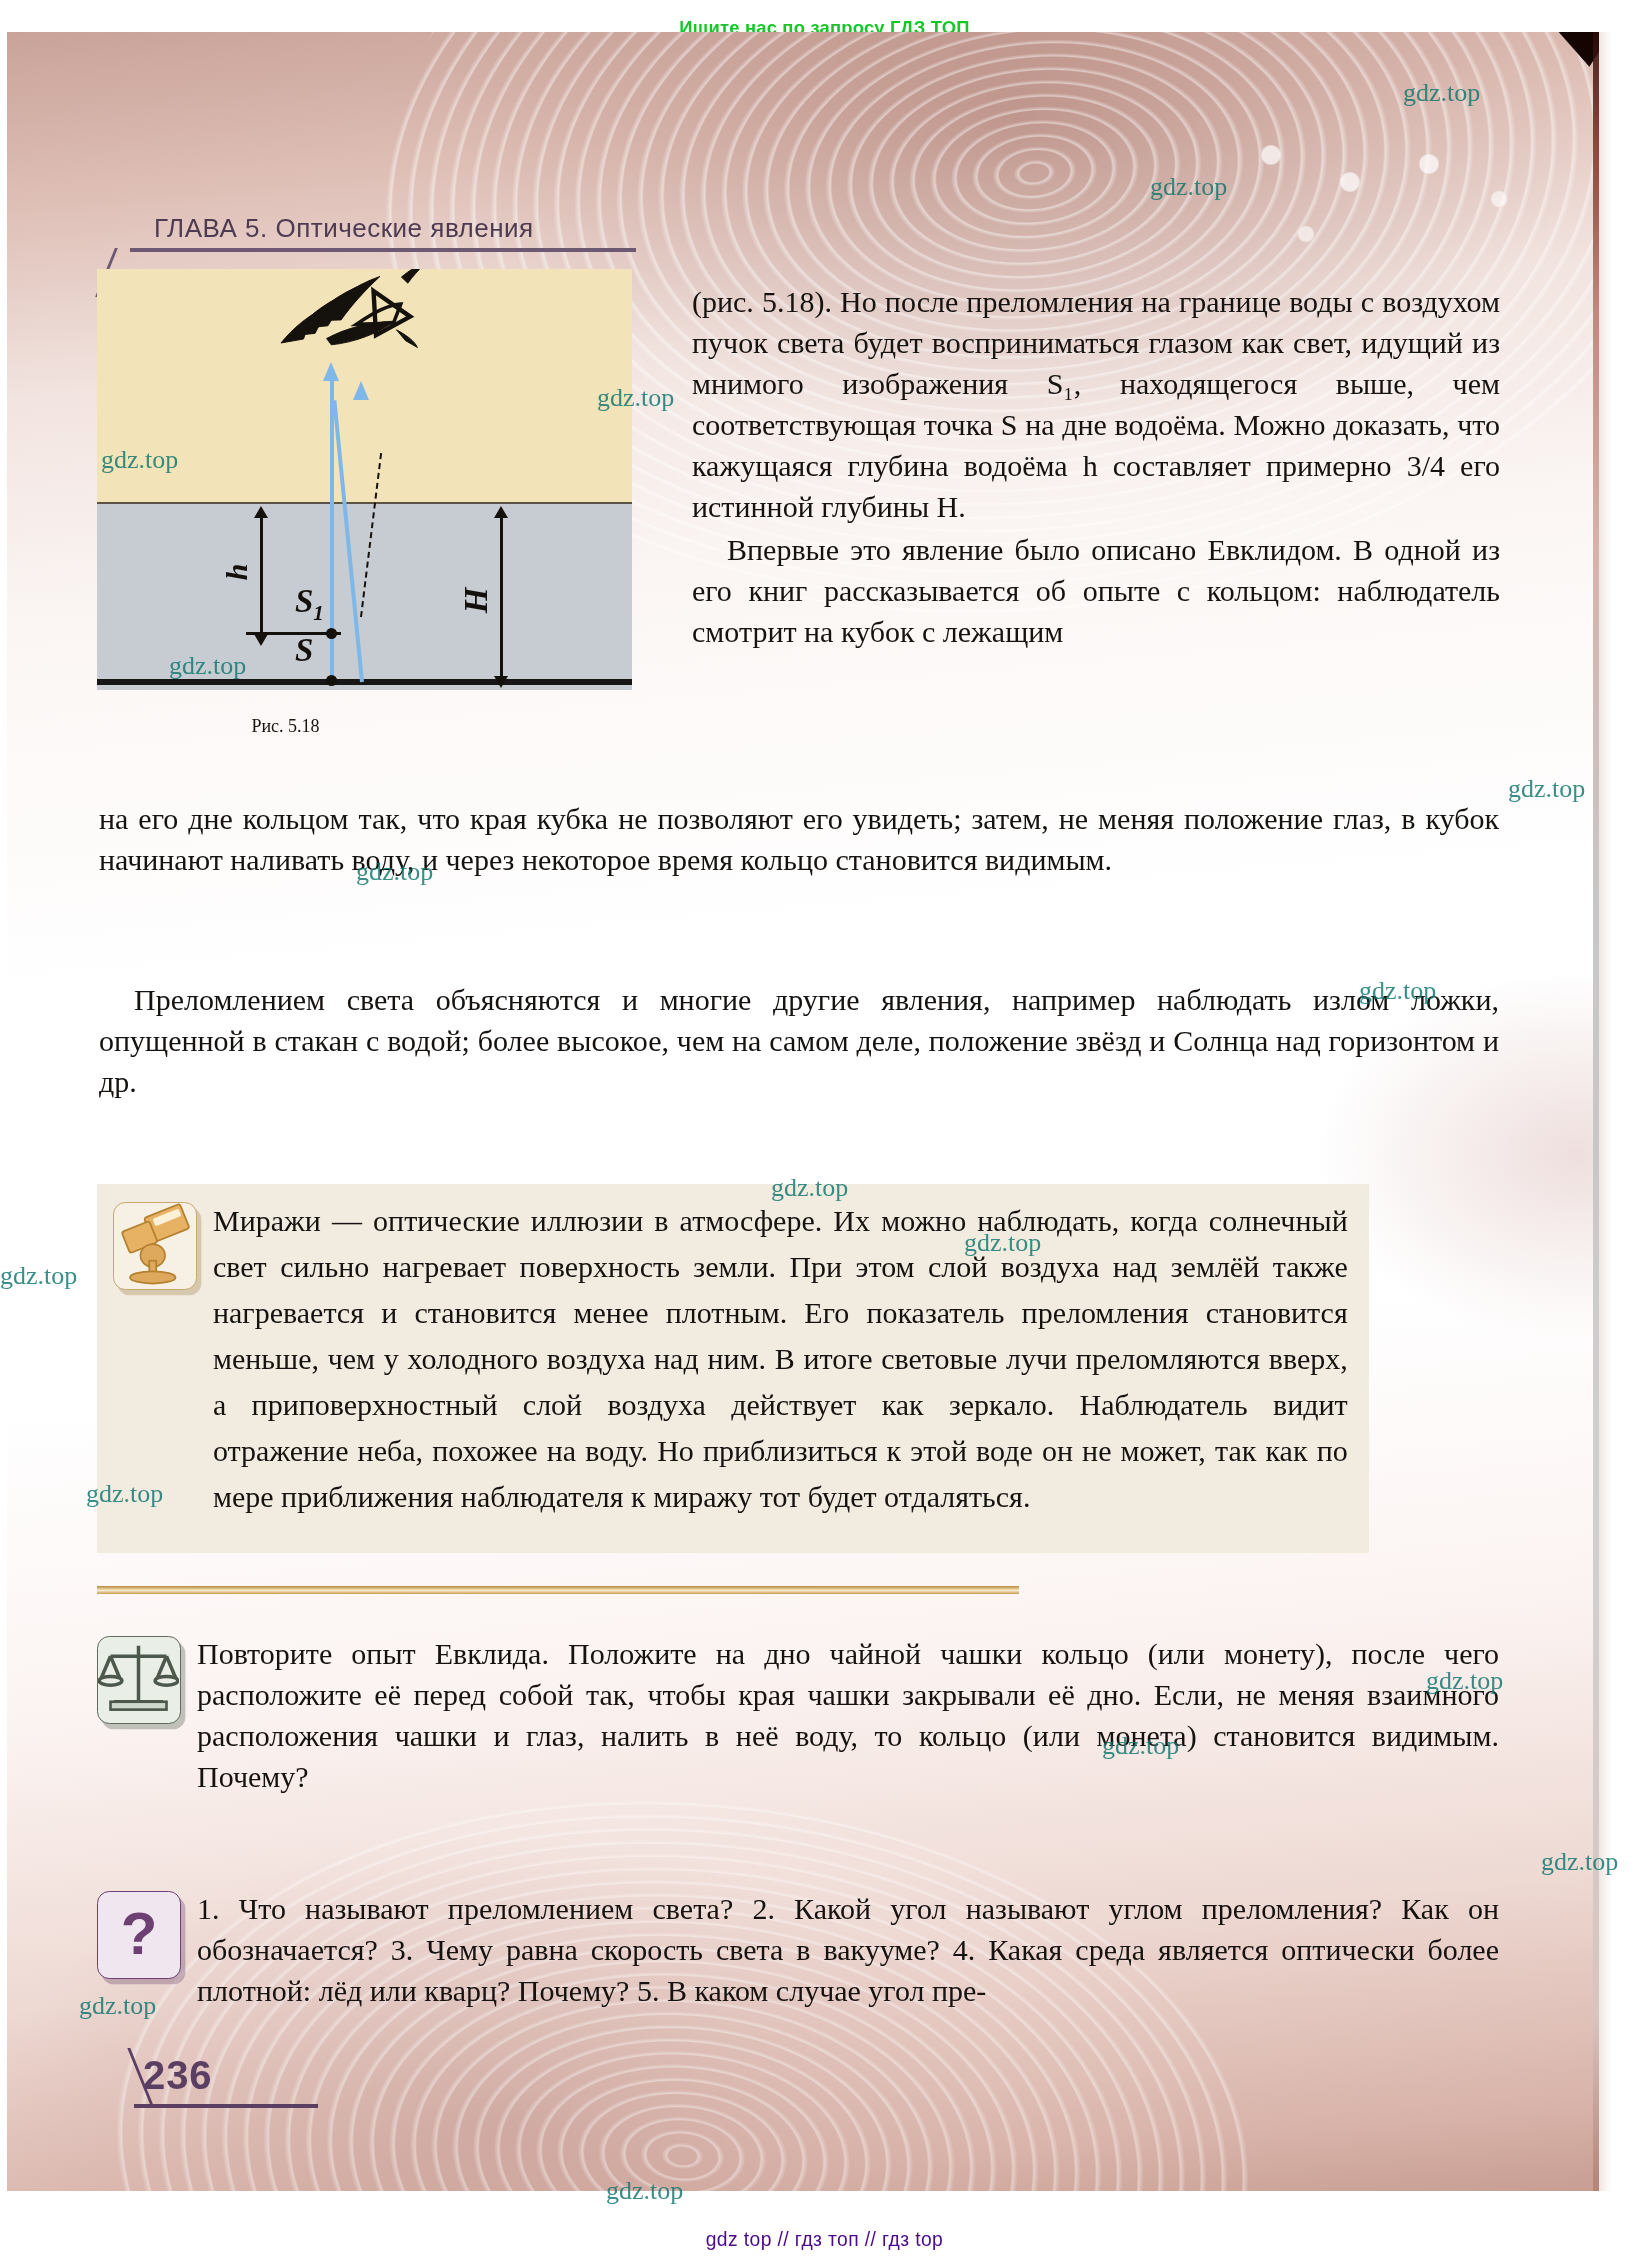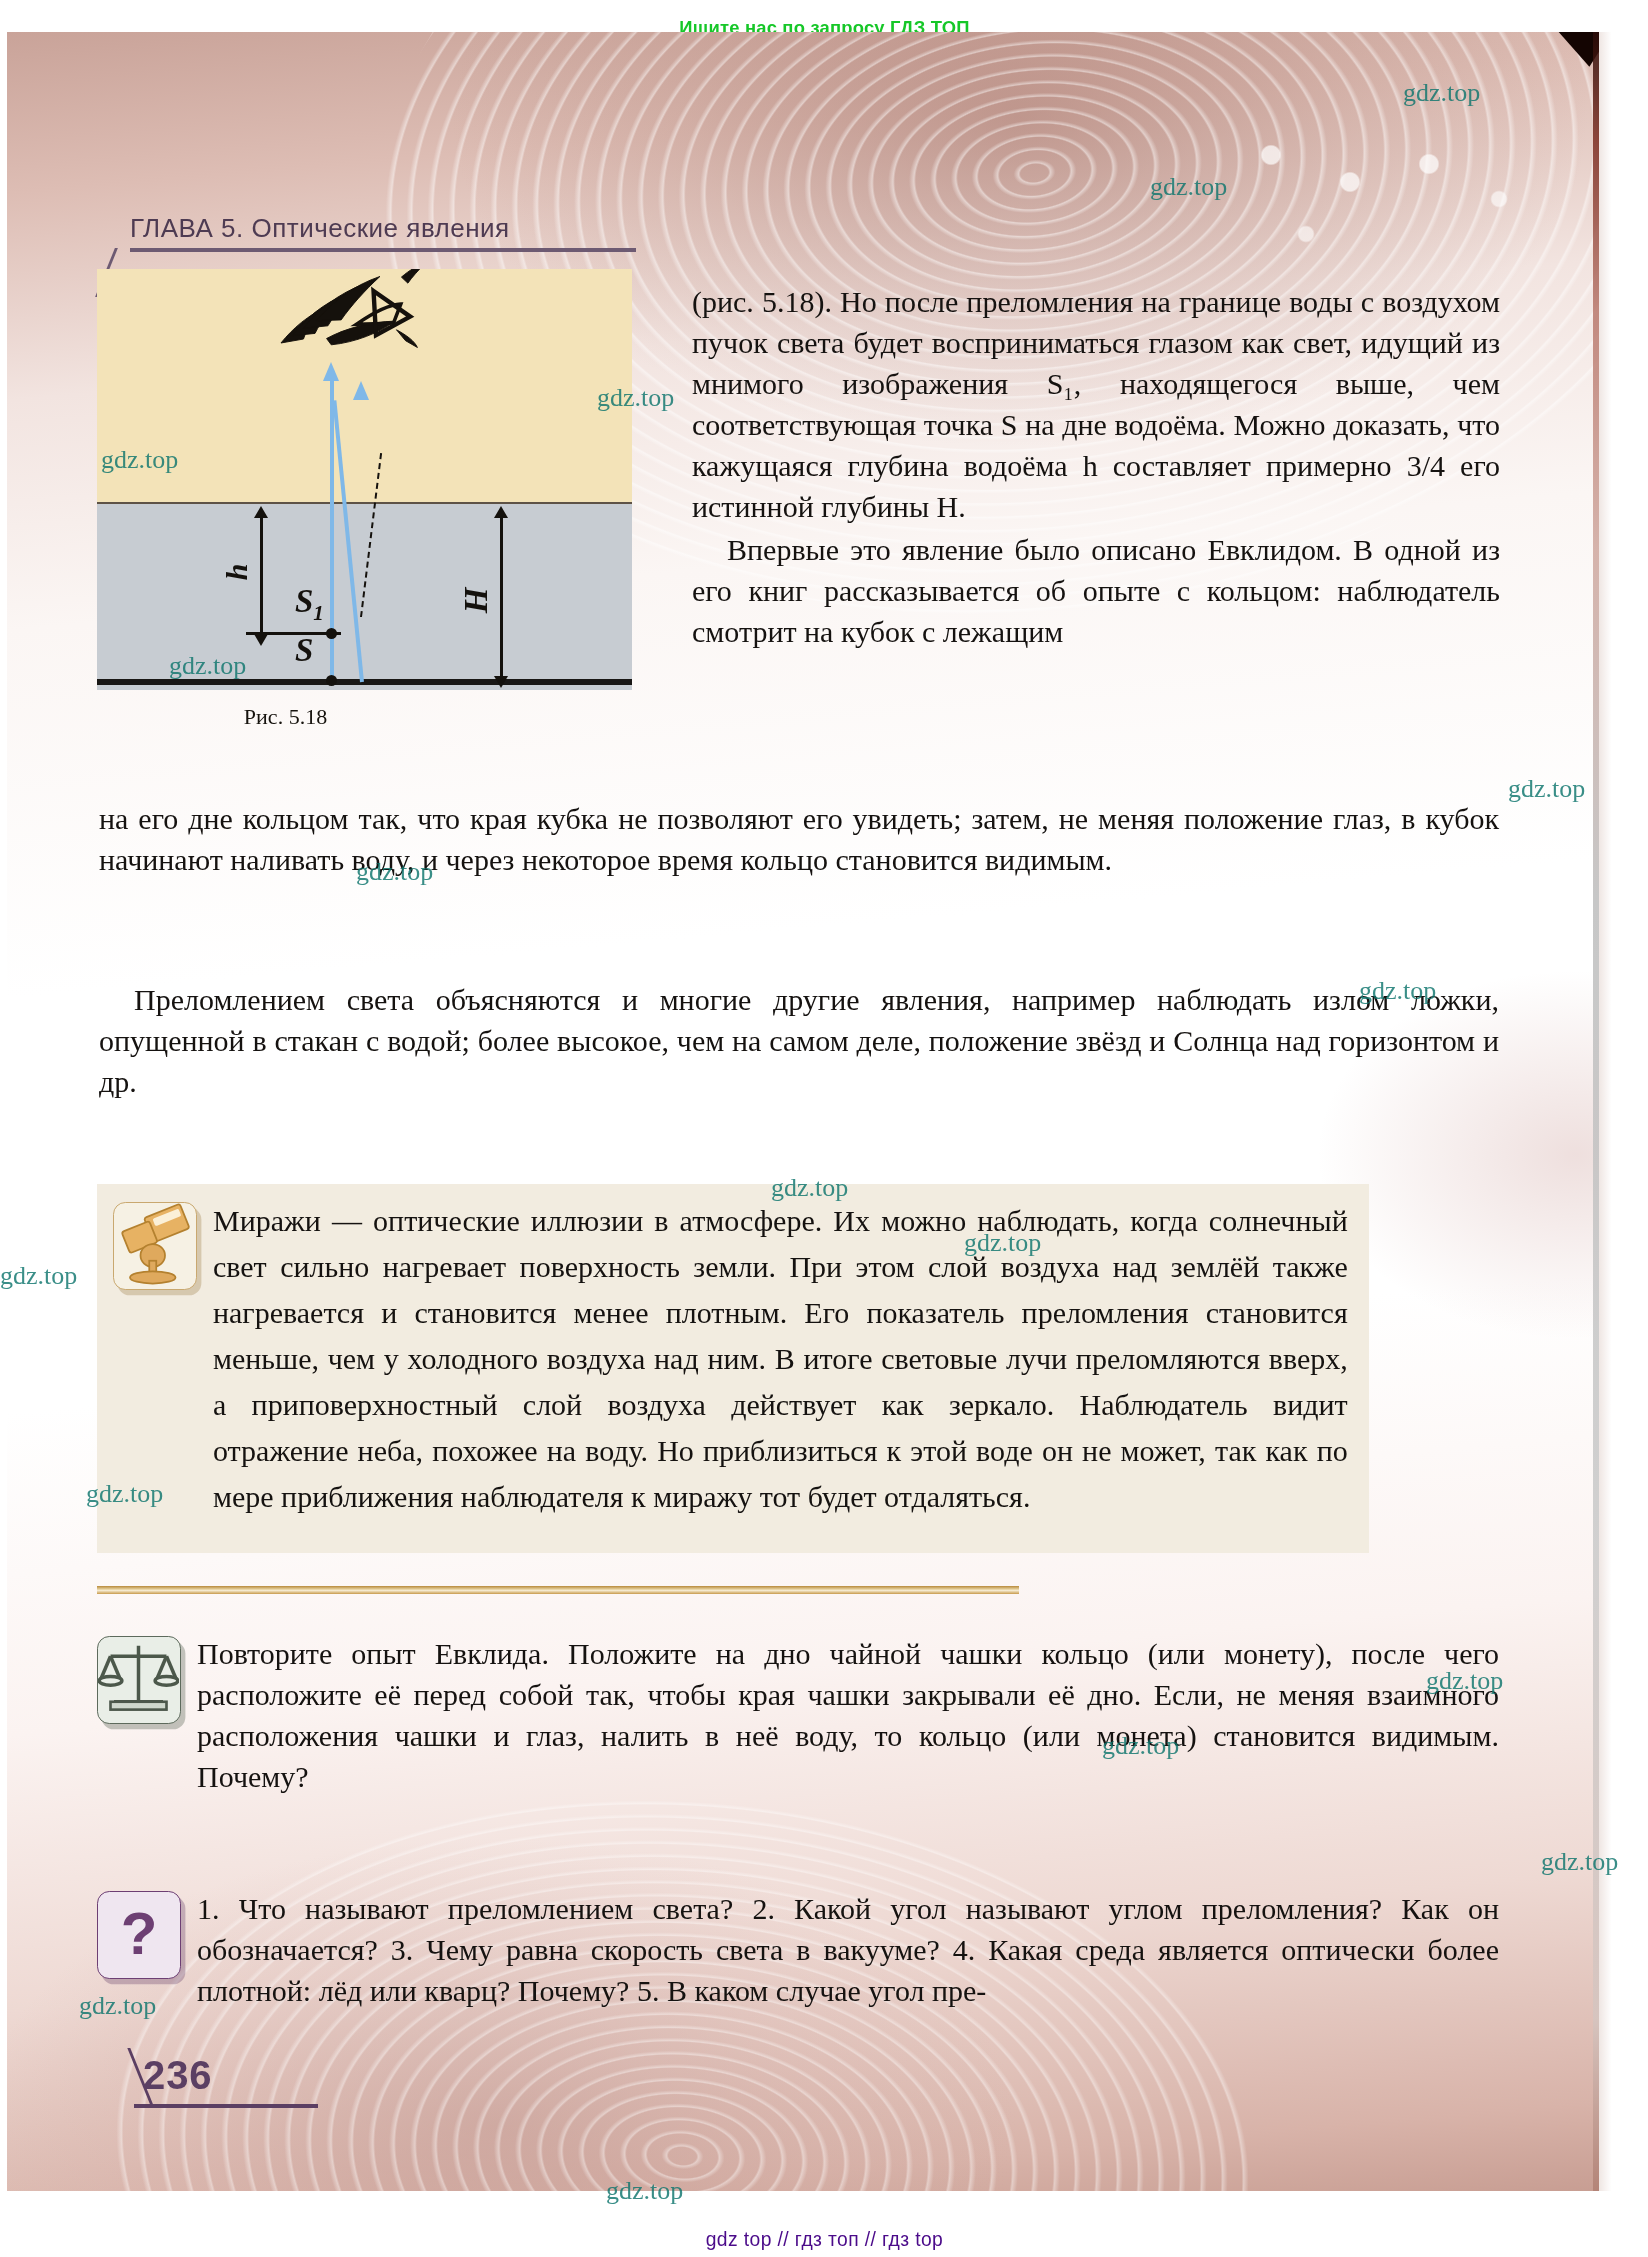--- a/index.html
+++ b/index.html
@@ -142,20 +142,21 @@
     left: 33px;
     top: 74px;
     width: 544px;
   }
   .chapter-title {
     font-family: "Liberation Sans", sans-serif;
     font-size: 26px;
     color: #4e3b52;
     letter-spacing: 0.5px;
     white-space: nowrap;
+    margin-left: 24px;
   }
   .chapter-rule {
     position: absolute;
     left: 0px;
     top: 35px;
     width: 506px;
     height: 3.5px;
     background: #6d5a72;
   }
   .chapter-rule-tick {
@@ -256,24 +257,24 @@
     width: 11.4px; height: 11.4px;
     border-radius: 50%;
     background: #14110d;
   }
   .fig-tick {
     position: absolute;
     height: 2.6px;
     background: #14110d;
   }
   .figure-caption {
-    margin-top: 14px;
+    margin-top: 26px;
     text-align: center;
     width: 377px;
-    font-size: 22px;
+    font-size: 18px;
     color: #17140f;
   }
 
   
   .col-right {
     position: absolute;
     left: 593px;
     top: 140px;
     width: 812px;
   }

